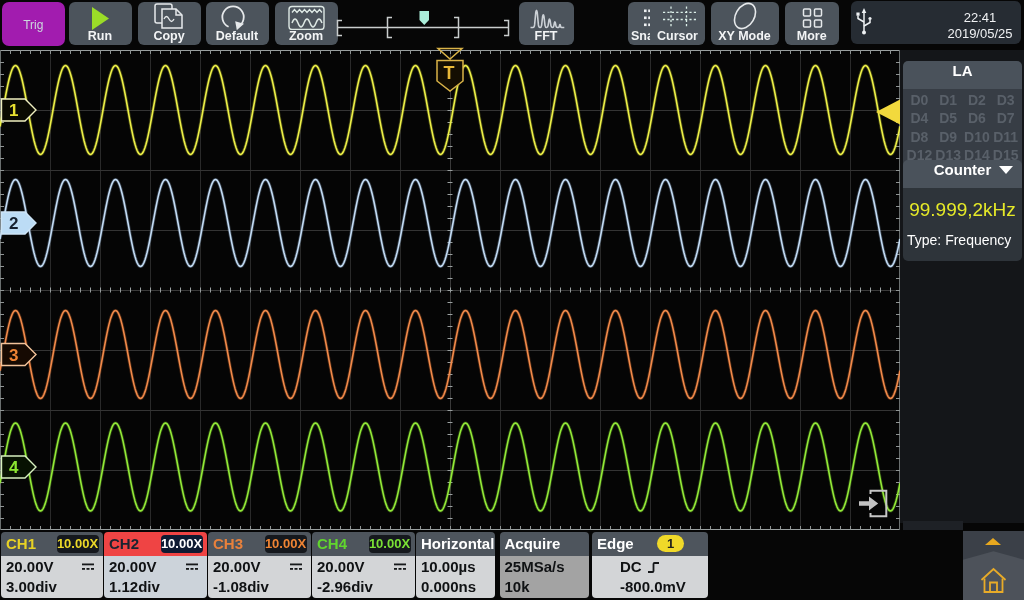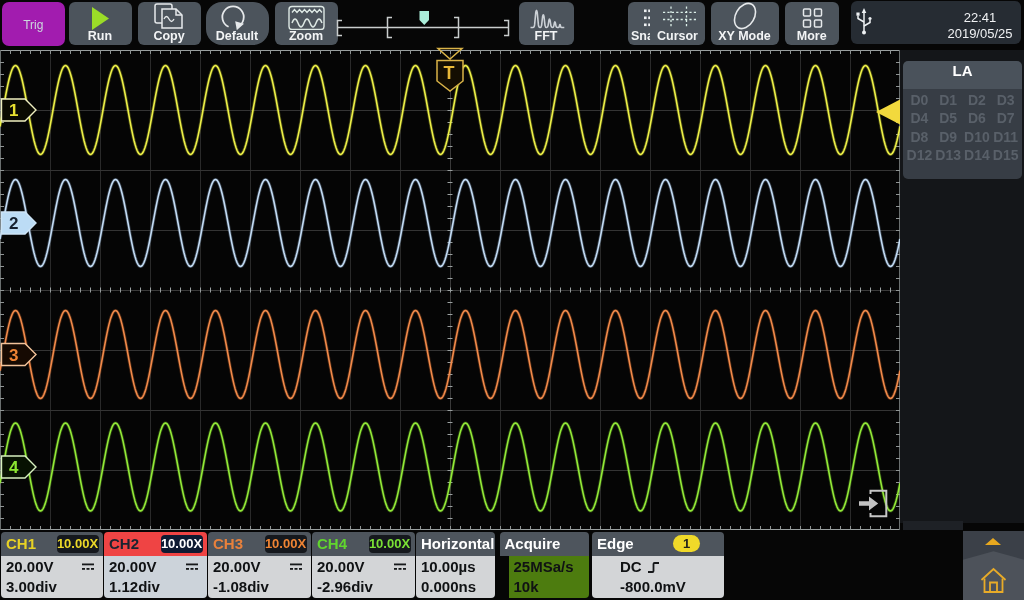--- a/index.html
+++ b/index.html
@@ -52,21 +52,21 @@
     </div>
     <div class="btn" style="left:137.5px;width:63px;">
       <svg class="ic" width="63" height="30" fill="none" stroke="#e6e9eb" stroke-width="1.5">
 <rect x="17" y="4" width="17" height="19" rx="2"></rect>
 <path d="M24,9 h14 l6,6 v13 h-20 z" fill="#4c545c"></path>
 <path d="M38,9 v6 h6" fill="none"></path>
 <path d="M26,19 q2.5,-5 5,0 t5,0" stroke-width="1.3"></path>
 </svg>
       <div class="lbl">Copy</div>
     </div>
-    <div class="btn" style="left:205.5px;width:63px;border-radius:16px;">
+    <div class="btn" style="left:205.5px;width:63px;">
       <svg class="ic" width="63" height="30" fill="none" stroke="#e6e9eb" stroke-width="1.8">
 <path d="M22.6,26.8 A10.7,10.7 0 1 1 31.5,26.8"></path>
 <polygon points="29.2,21.2 38,23.8 30.8,30.2" fill="#e6e9eb" stroke="none"></polygon>
 </svg>
       <div class="lbl">Default</div>
     </div>
     <div class="btn" style="left:274.5px;width:63px;">
       <svg class="ic" width="63" height="30" fill="none" stroke="#dde8e4" stroke-width="1.4">
 <rect x="14" y="6.5" width="35" height="23" rx="3"></rect>
 <path d="M17,12.5 l2.5,-3 2.5,3 2.5,-3 2.5,3 2.5,-3 2.5,3 2.5,-3 2.5,3 2.5,-3 2.5,3 2.5,-3 2.5,3"></path>
@@ -611,20 +611,29 @@
           <span>D11</span>
         </div>
         <div class="drow">
           <span>D12</span>
           <span>D13</span>
           <span>D14</span>
           <span>D15</span>
         </div>
       </div>
   </div>
+  <div id="counterpanel" style="left:903px; top:160px; position:absolute;">
+    <div class="phdr">Counter<svg style="position:absolute;right:9px;top:6px" width="14" height="9">
+          <polygon points="0,0 14,0 7,8" fill="#fff"></polygon>
+        </svg></div>
+    <div id="cbody">
+        <div id="freq">99.999,2kHz</div>
+        <div id="ftype">Type: Frequency</div>
+      </div>
+  </div>
 
   <div id="brpanel">
       <div id="brchev"></div>
       <div id="brtri"></div>
     <svg style="position:absolute;left:17px;top:34px" width="28" height="30" fill="none" stroke="#e8ab28" stroke-width="1.8">
       <path d="M2,14.5 L13.5,4 L25,14.5" stroke-linecap="round"></path>
       <path d="M4.5,13.5 V27 H22.5 V13.5"></path>
       <path d="M10,27 V17.5 H17 V27"></path>
     </svg>
   </div>
@@ -678,26 +687,26 @@
 </div>
     <div class="sbox" style="left:416px;width:79px;">
 <div class="shdr" style="background:#4e555d;color:#fff;">Horizontal</div>
 <div class="sbody" style="background:#d3d5d7;color:#101214;">
         <div class="r1">10.00µs</div>
         <div class="r2">0.000ns</div>
       </div>
 </div>
     <div class="sbox" style="left:499.5px;width:89.5px;">
 <div class="shdr" style="background:#4e555d;color:#fff;">Acquire</div>
-<div class="sbody" style="background:#4d7c0f;color:#101214;margin-left:9px;">
+<div class="sbody" style="background:#a3a3a3;color:#101214;">
         <div class="r1">25MSa/s</div>
         <div class="r2">10k</div>
       </div>
 </div>
-    <div class="sbox" style="left:592px;width:132px;">
+    <div class="sbox" style="left:592px;width:116px;">
 <div class="shdr" style="background:#4e555d;color:#fff;">Edge<span class="ebadge">1</span></div>
 <div class="sbody" style="background:#d3d5d7;color:#101214;padding-left:28px;">
         <div class="r1">DC&nbsp;<svg width="16" height="14" style="vertical-align:-2px">
             <path d="M2,12 h4.5 q1,0 1,-1 v-7 q0,-1 1,-1 h4.5" fill="none" stroke="#16181a" stroke-width="1.8"></path>
           </svg></div>
         <div class="r2">-800.0mV</div>
       </div>
 </div>
 </div>
 </body></html>

